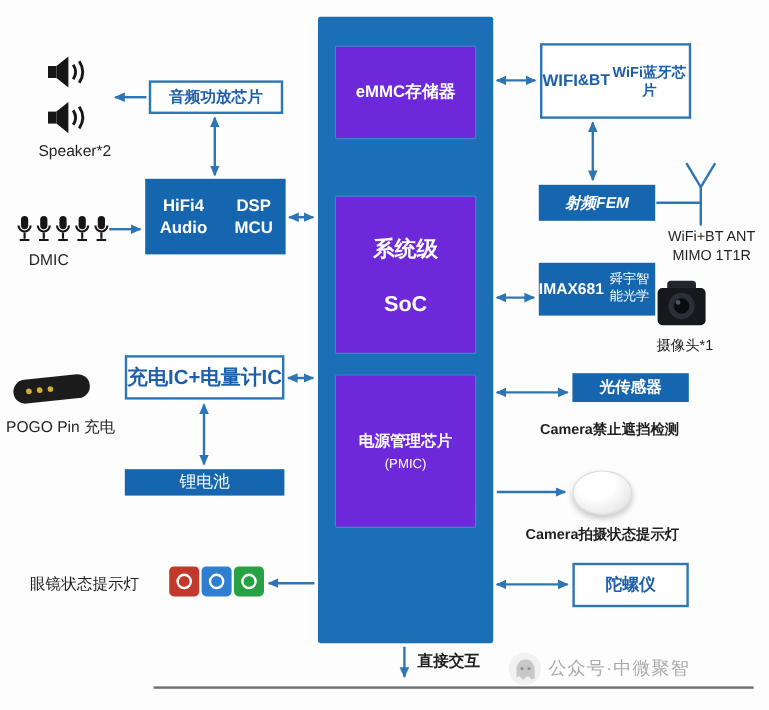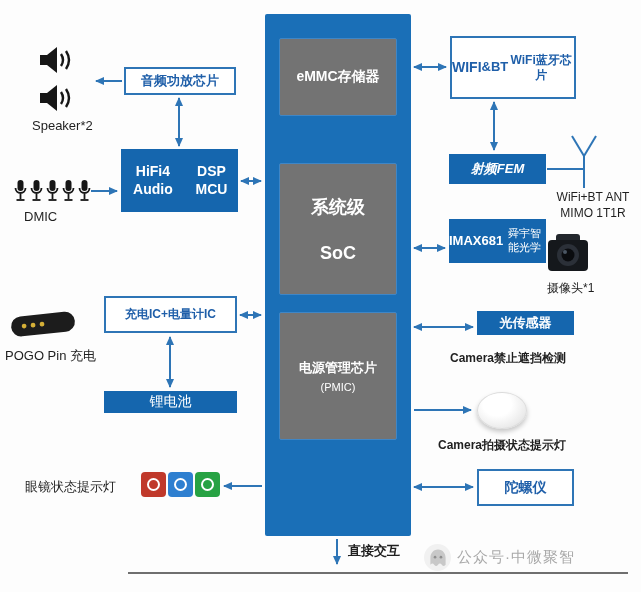--- a/index.html
+++ b/index.html
@@ -12,21 +12,21 @@
   }
   .connectors{ position:absolute; left:0; top:0; width:641px; height:592px; pointer-events:none; }
 
   
   .center-col{
     position:absolute; left:265px; top:14px; width:146px; height:522px;
     background:#1a6fb7; border-radius:2px;
   }
   .inner-block{
     position:absolute; left:14px; width:118px;
-    background:#737373; border:1px solid #3f86c6; border-radius:2px;
+    background:#6d28d9; border:1px solid #3f86c6; border-radius:2px;
     display:flex; flex-direction:column; align-items:center; justify-content:center;
     color:#ffffff; text-align:center;
   }
   .inner-block .l1{ font-weight:bold; }
 
   
   .box{
     position:absolute; display:flex; flex-direction:row;
     align-items:center; justify-content:center; text-align:center;
     line-height:1.25;
@@ -175,21 +175,21 @@
       <g transform="rotate(-6 36 19)">
         <rect x="3" y="9" width="64" height="20" rx="10" fill="#1c1c1c"></rect>
         <circle cx="16" cy="19" r="2.4" fill="#d4af37"></circle>
         <circle cx="25" cy="19" r="2.4" fill="#d4af37"></circle>
         <circle cx="34" cy="19" r="2.4" fill="#d4af37"></circle>
       </g>
     </svg>
   </span>
   <span class="label" style="left:5px; top:347px; font-size:13px;">POGO Pin 充电</span>
 
-  <div class="box white" style="left:104px; top:296px; width:133px; height:37px; font-size:12px; font-weight:bold;">
+  <div class="box white" style="left:104px; top:296px; width:133px; height:37px; font-size:17px; font-weight:bold;">
     <span>充电IC+电量计IC</span>
   </div>
 
   <div class="box blue" style="left:104px; top:391px; width:133px; height:22px; font-size:14px; font-weight:normal;">
     <span>锂电池</span>
   </div>
 
   <span class="label" style="left:25px; top:478px; font-size:13px;">眼镜状态提示灯</span>
   <div class="led-row">
     <span class="led red">

